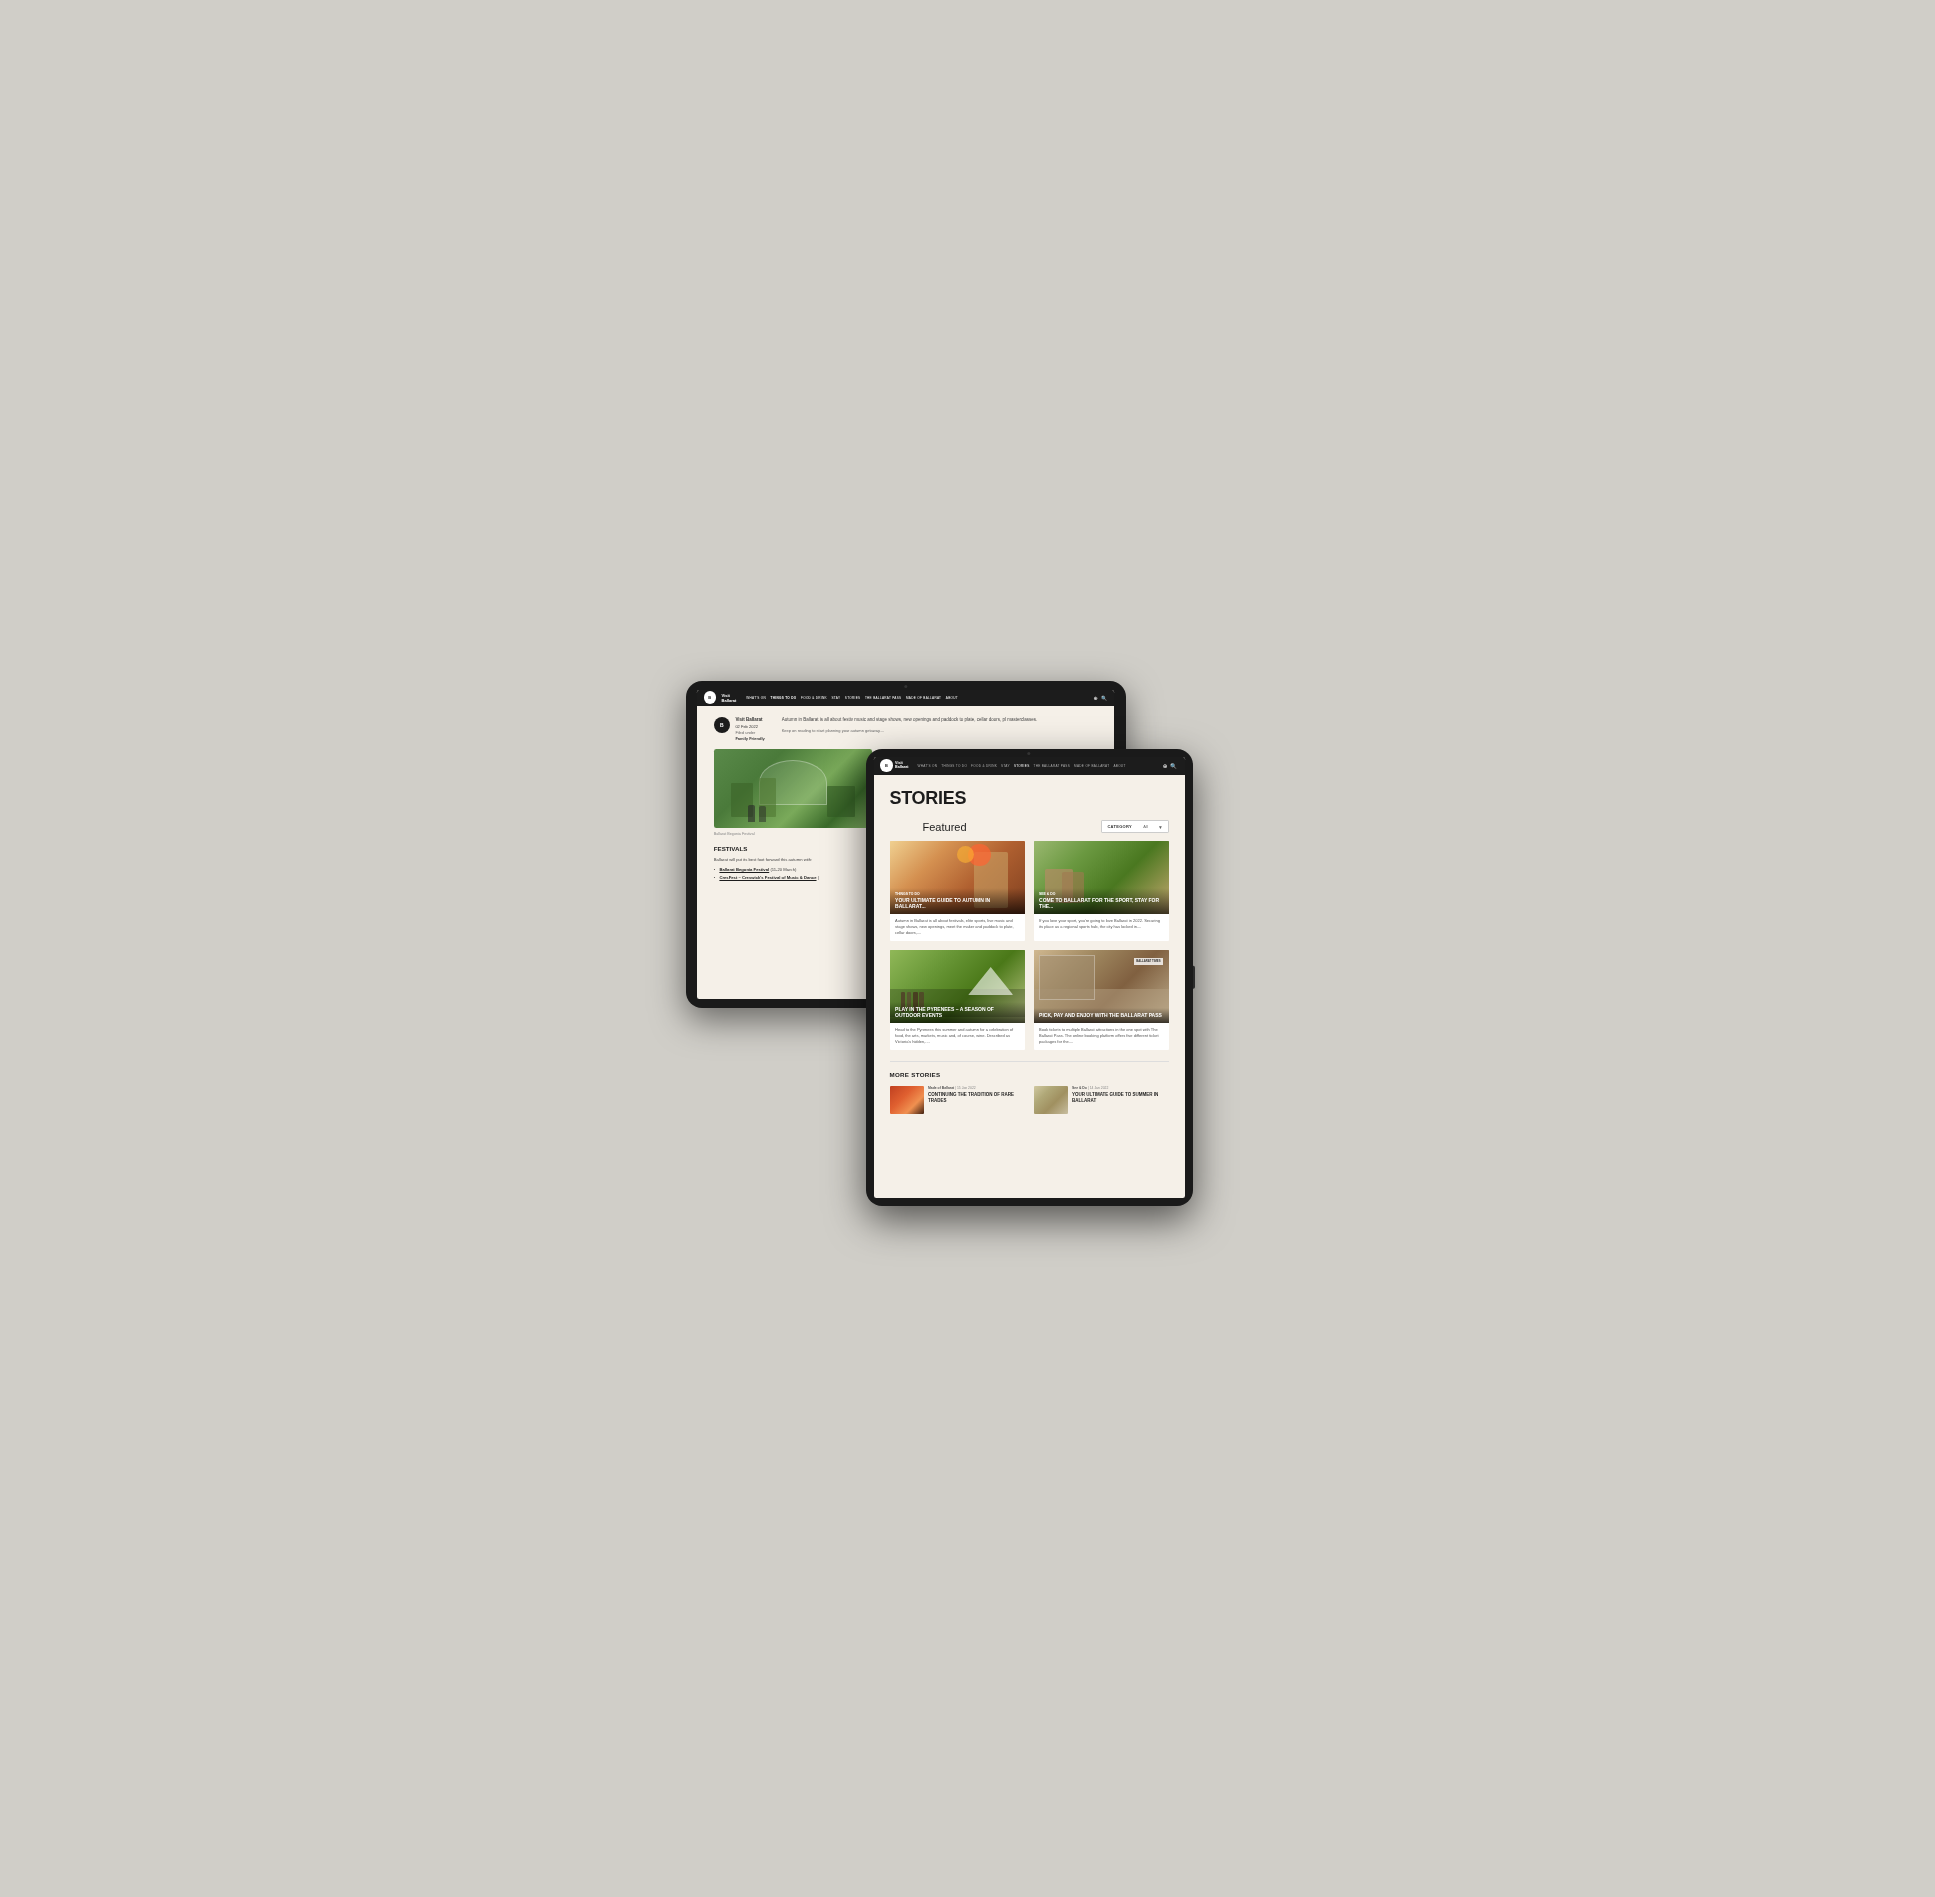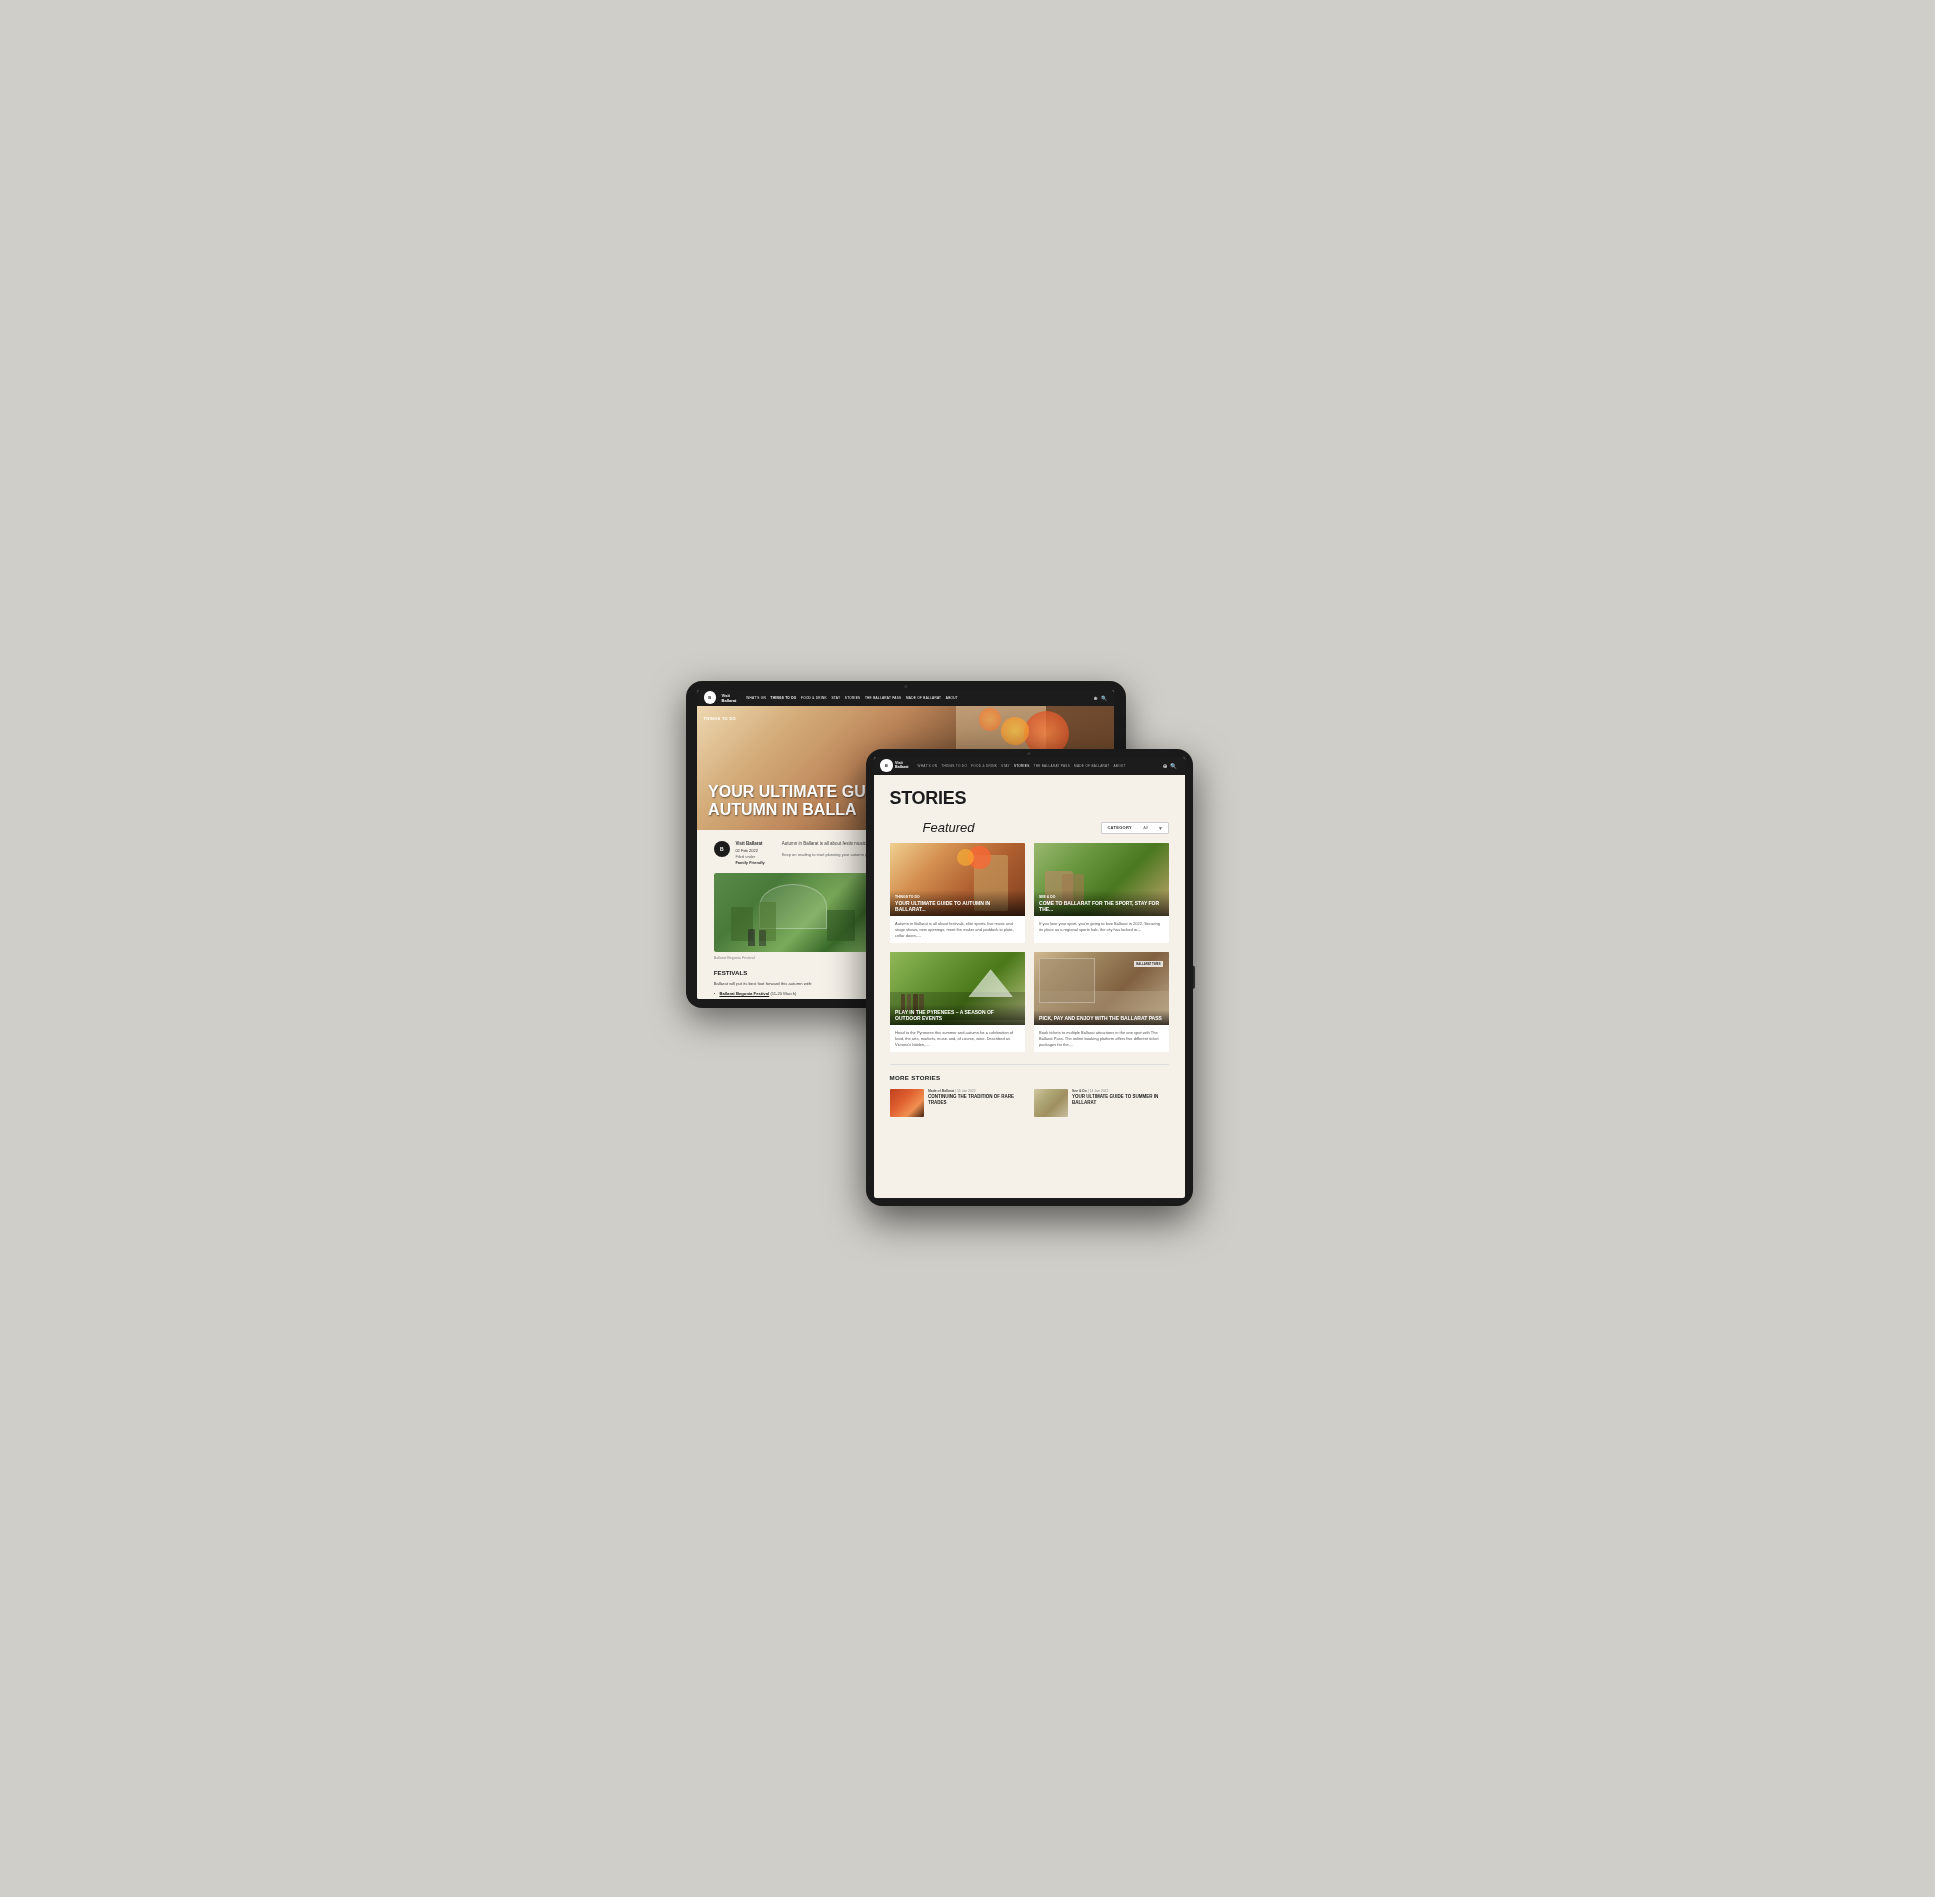--- a/index.html
+++ b/index.html
@@ -323,24 +323,23 @@
     }
 
     
     .featured-header {
       display: flex;
       align-items: center;
       justify-content: space-between;
       margin-bottom: 8px;
     }
     .featured-label {
-      font-size: 13px;
+      font-size: 11px;
       font-weight: 400;
       color: #1c1c1c;
-      font-style: italic;
       padding-left: 33px;
     }
     .category-dropdown {
       display: flex;
       align-items: center;
       border: 0.6px solid #ccc;
       background: #fff;
       padding: 2.3px 5.6px;
       gap: 11.3px;
       font-size: 4.5px;
@@ -569,40 +568,20 @@
           <span class="back-nav-item">THE BALLARAT PASS</span>
           <span class="back-nav-item">MADE OF BALLARAT</span>
           <span class="back-nav-item">ABOUT</span>
         </div>
         <div class="back-nav-icons">
           <span>⊕</span>
           <span>🔍</span>
         </div>
       </div>
 
-      <div class="back-hero">
-        <div style="position:absolute;top:0;left:0;right:0;bottom:0;background:linear-gradient(135deg,#f0d8b0 0%,#d4a870 20%,#c08050 40%,#6b4528 60%);opacity:0.7;"></div>
-
-        <div style="position:absolute;top:0;right:68px;width:90px;height:124px;background:linear-gradient(180deg,#c8a880 0%,#a07850 100%);opacity:0.8;"></div>
-
-        <div style="position:absolute;top:5.6px;right:45px;width:45px;height:45px;border-radius:50%;background:radial-gradient(circle,#ff8844,#cc4422);opacity:0.8;"></div>
-        <div style="position:absolute;top:11.3px;right:85px;width:28px;height:28px;border-radius:50%;background:radial-gradient(circle,#ffcc44,#ff8822);opacity:0.7;"></div>
-        <div style="position:absolute;top:2.8px;right:113px;width:22.6px;height:22.6px;border-radius:50%;background:radial-gradient(circle,#ffaa44,#ff6622);opacity:0.6;"></div>
-
-        <div class="things-to-do-overlay">
-          <span class="things-to-do-text">THINGS TO DO</span>
-        </div>
-
-        <div class="back-hero-overlay">
-          <div class="back-hero-title">
-            <span>YOUR ULTIMATE GU</span><br>
-            <span>AUTUMN IN BALLA</span>
-          </div>
-        </div>
-      </div>
 
       <div class="back-content">
         <div class="back-byline">
           <div class="back-b-logo">B</div>
           <div class="back-byline-info">
             <div class="name">Visit Ballarat</div>
             <div>02 Feb 2022</div>
             <div class="filed">Filed under</div>
             <div class="category">Family Friendly</div>
           </div>

